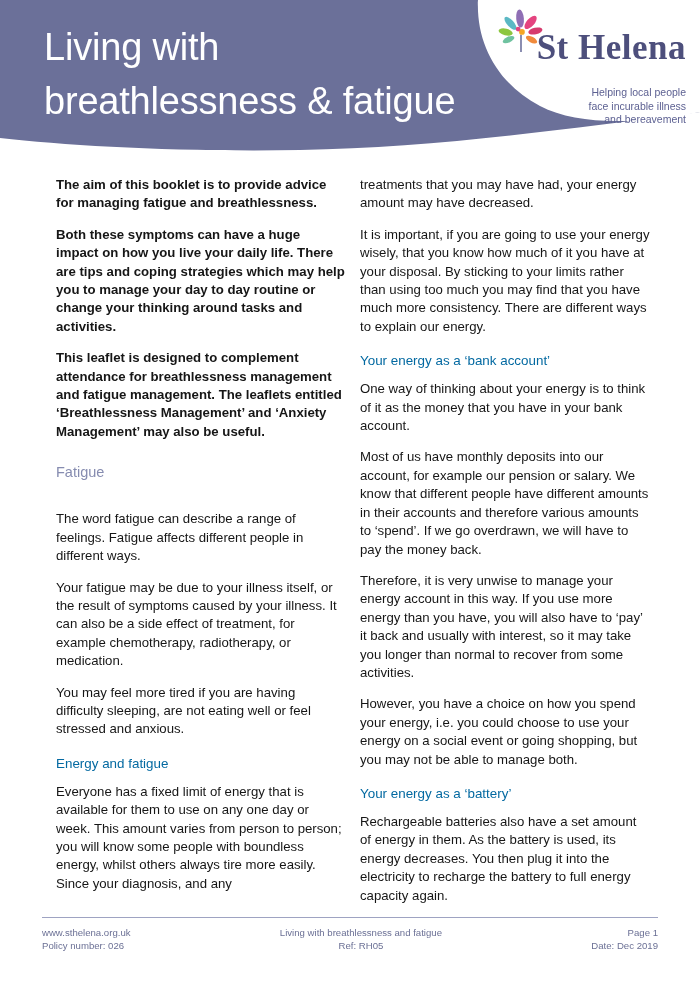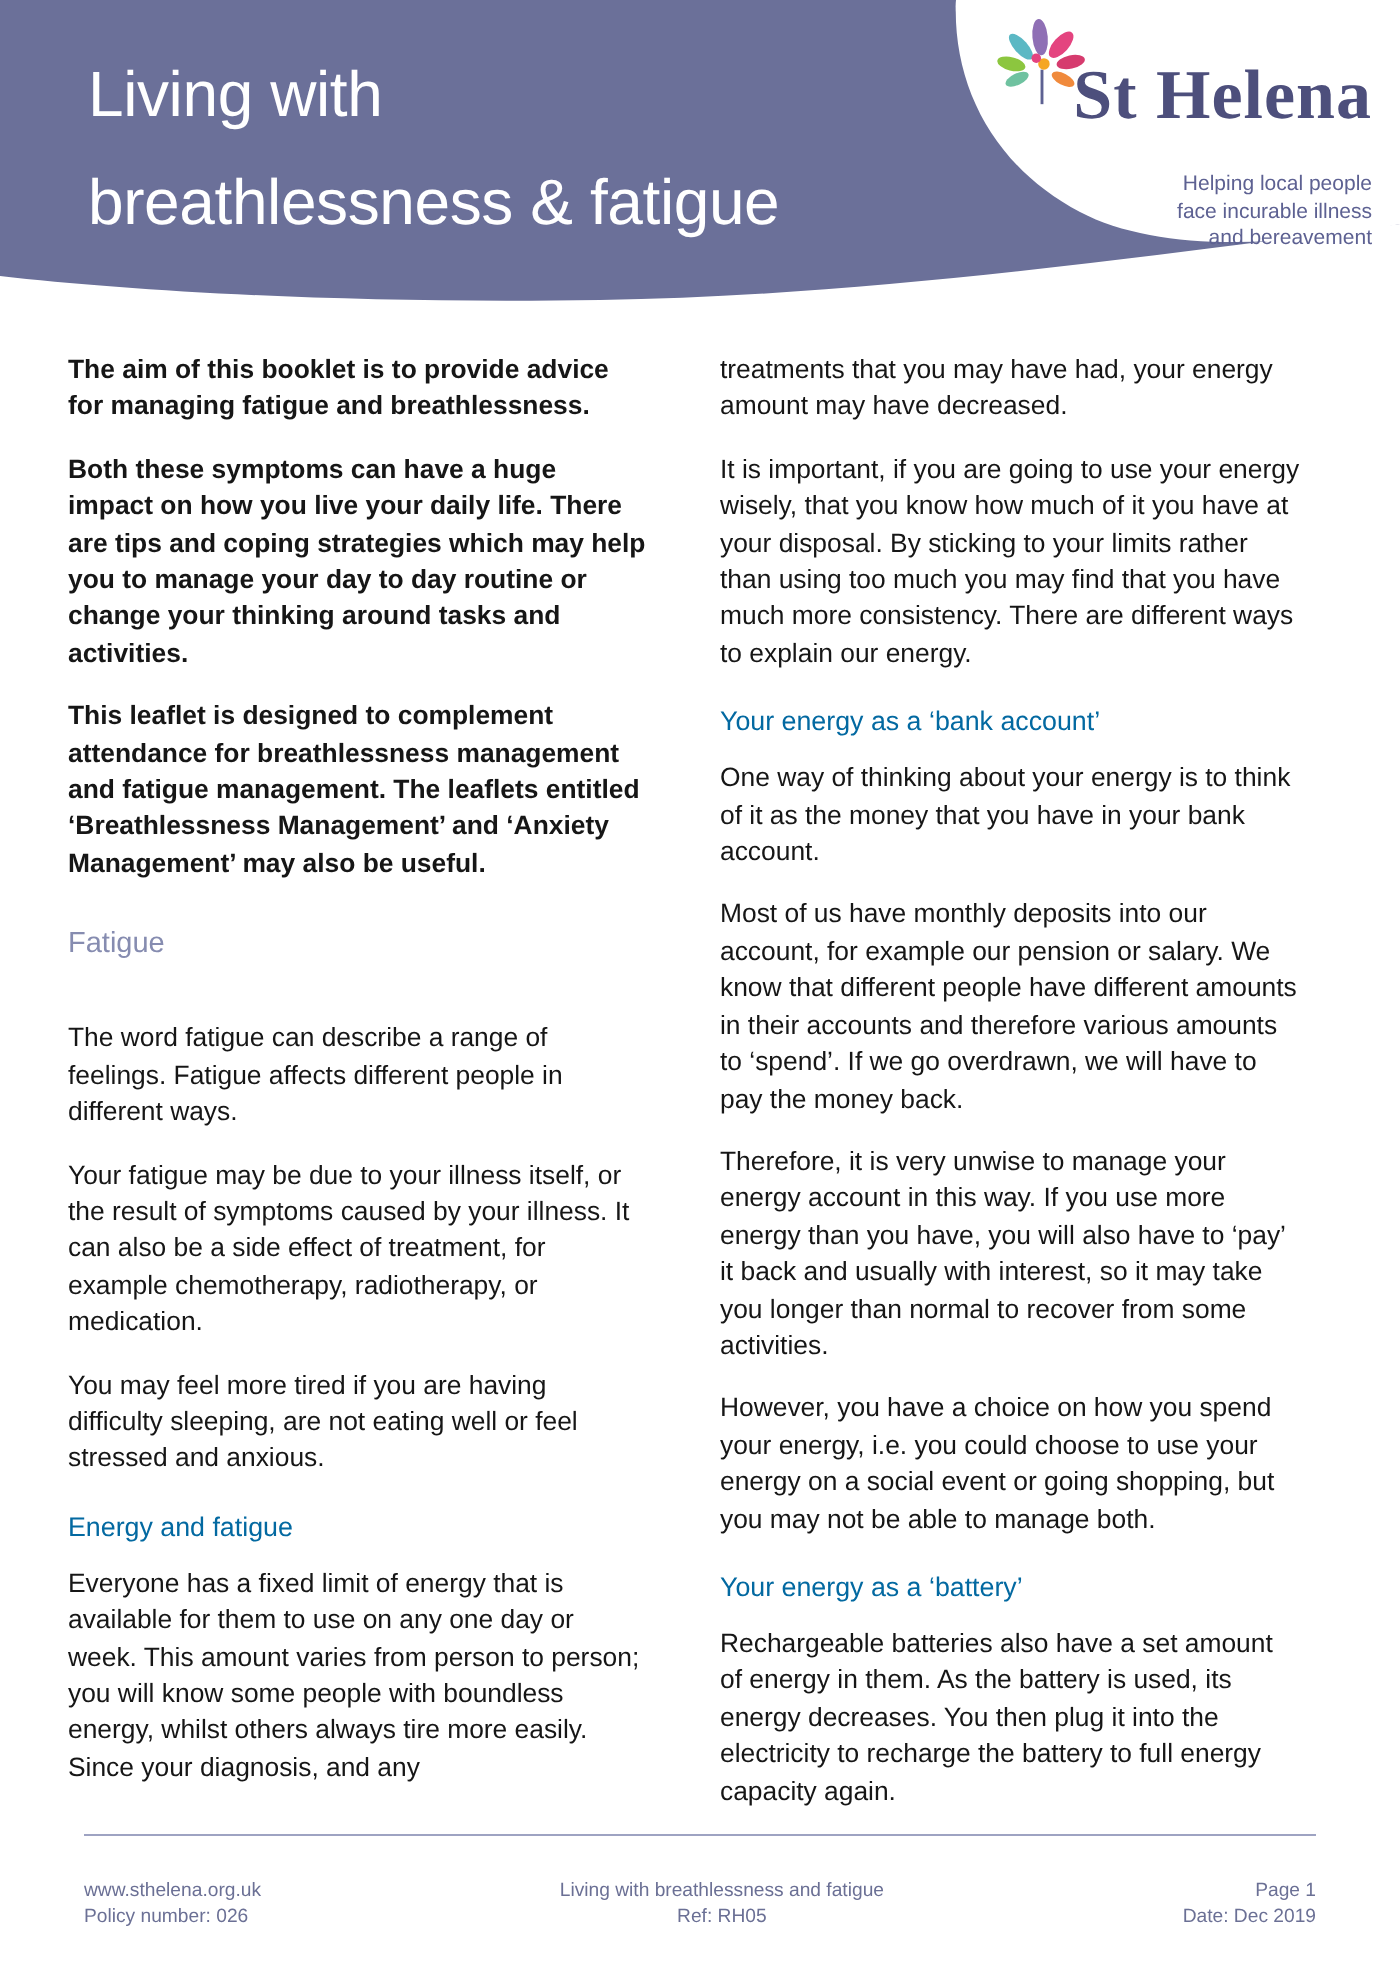--- a/index.html
+++ b/index.html
@@ -30,21 +30,21 @@
     top: 0;
     left: 0;
     display: block;
   }
   .header-title {
     position: absolute;
     left: 44px;
     top: 20px;
     width: 470px;
     color: #ffffff;
-    font-size: 32px;
+    font-size: 38px;
     font-weight: 400;
     line-height: 54px;
     letter-spacing: -0.2px;
     white-space: pre-line;
   }
 
   
   .logo-wrap {
     position: absolute;
     right: 8px;
@@ -90,21 +90,21 @@
     top: 176px;
     left: 0;
     width: 700px;
     height: 730px;
   }
   .col {
     position: absolute;
     top: 0;
     width: 290px;
   }
-  .col-left  { left: 34px; }
+  .col-left  { left: 56px; }
   .col-right { left: 360px; }
 
   p.body {
     margin: 0 0 13px 0;
     font-size: 13.2px;
     line-height: 18.4px;
     color: #161616;
   }
   p.body.bold {
     font-weight: bold;
@@ -127,21 +127,21 @@
     color: #0369a1;
   }
 
   
   .footer {
     position: absolute;
     left: 42px;
     top: 917px;
     width: 616px;
     border-top: 1.4px solid #9ea3c2;
-    padding-top: 21px;
+    padding-top: 8px;
     display: flex;
     justify-content: space-between;
     color: #6b7095;
     font-size: 9.6px;
     line-height: 13px;
   }
   .footer .fcol { white-space: pre-line; }
   .footer .fleft   { text-align: left;   flex: 0 0 auto; }
   .footer .fcenter { text-align: center; flex: 1 1 auto; }
   .footer .fright  { text-align: right;  flex: 0 0 auto; }

